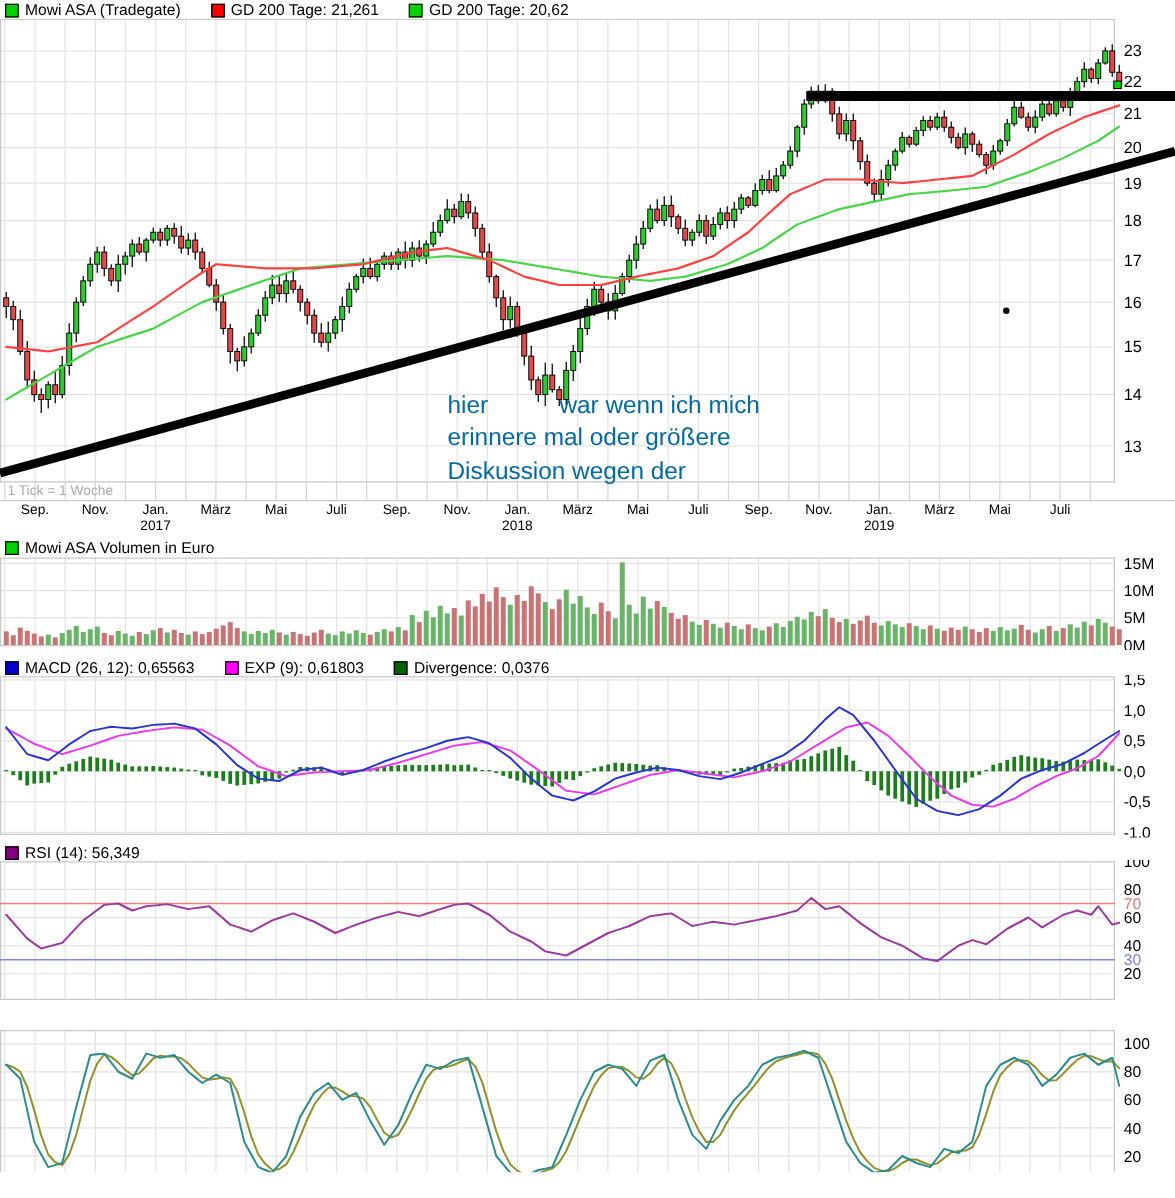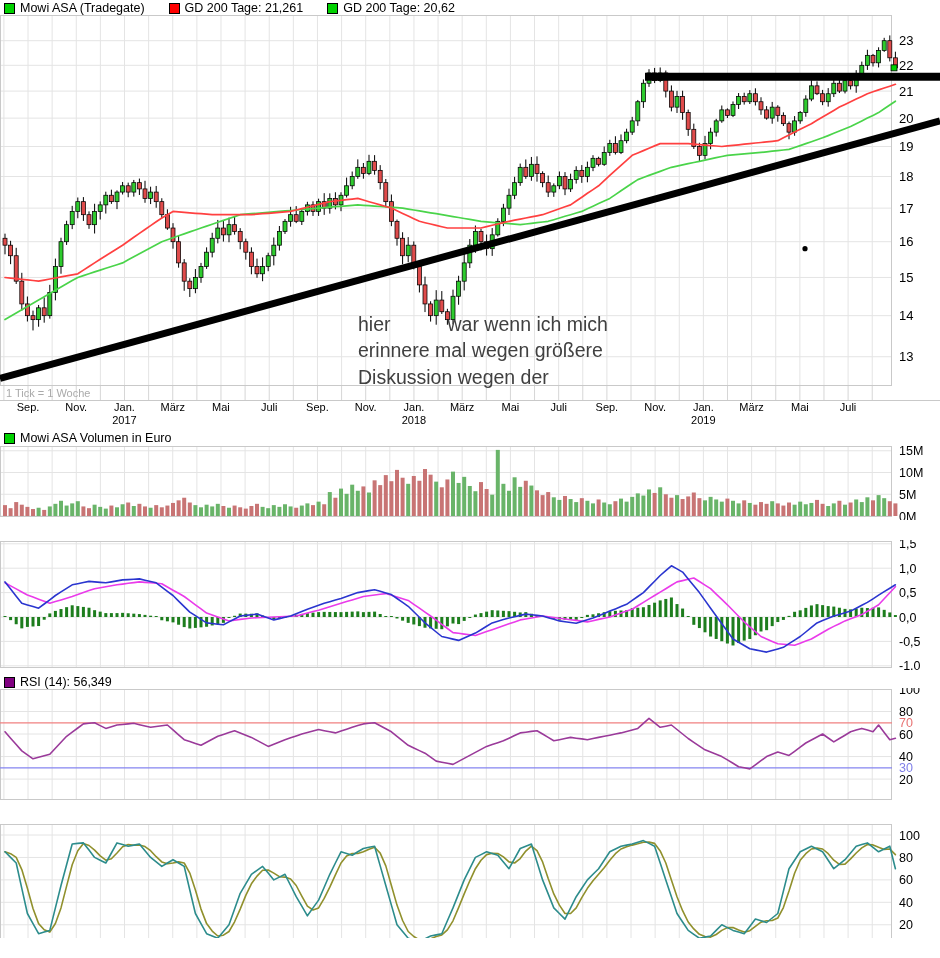--- a/index.html
+++ b/index.html
@@ -4,21 +4,21 @@
 <style>
   html,body{margin:0;padding:0;background:#fff;}
   body{font-family:"Liberation Sans",sans-serif;}
   #app{position:relative;width:940px;height:938px;background:#fff;overflow:hidden;}
   svg{position:absolute;left:0;display:block;}
   svg text{font-family:"Liberation Sans",sans-serif;}
   .legend{position:absolute;left:4px;display:flex;align-items:center;gap:24px;font-size:12.5px;color:#000;white-space:nowrap;}
   .legend .item{display:flex;align-items:center;gap:5px;}
   .legend .sq{width:9px;height:9px;border:1px solid #000;display:inline-block;}
   .tick-note{position:absolute;left:6px;top:387px;font-size:11px;color:#aaa;}
-  .annotation{position:absolute;left:358px;top:311px;font-size:19.5px;line-height:26.3px;color:#404040;pointer-events:none;}
+  .annotation{position:absolute;left:358px;top:311px;font-size:19.5px;line-height:26.3px;color:#0369a1;pointer-events:none;}
   .annotation .gap{margin-left:57px;}
 </style>
 </head>
 <body>
 
 <div id="app">
 
   <div class="legend" id="leg-0" style="top:1px">
       <span class="item">
         <span class="sq" style="background: rgb(0, 210, 0);"></span>
@@ -482,21 +482,21 @@
       <text x="899" y="246.21335295454116" font-size="13" fill="#000" text-anchor="start">16</text>
       <text x="899" y="281.96123981264185" font-size="13" fill="#000" text-anchor="start">15</text>
       <text x="899" y="320.1763913292642" font-size="13" fill="#000" text-anchor="start">14</text>
       <text x="899" y="361.22479710521077" font-size="13" fill="#000" text-anchor="start">13</text>
     </svg>
 
   <div class="tick-note">1 Tick = 1 Woche</div>
 
   <div class="annotation">
     <div><span>hier</span><span class="gap">war wenn ich mich</span></div>
-    <div>erinnere mal wegen größere</div>
+    <div>erinnere mal oder größere</div>
     <div>Diskussion wegen der</div>
   </div>
 
   <div class="legend" id="leg-1" style="top:431px">
       <span class="item">
         <span class="sq" style="background: rgb(0, 210, 0);"></span>
         <span>Mowi ASA Volumen in Euro</span>
       </span>
     </div>
   <svg id="sv-volume" style="top:444px" width="940" height="76" viewBox="0 444 940 76">
@@ -705,20 +705,34 @@
         <rect x="882.1999999999999" y="498.165" width="4" height="17.83499999999998" fill="#69b469"></rect>
         <rect x="887.8" y="501.21" width="4" height="14.79000000000002" fill="#c87474"></rect>
         <rect x="893.4" y="503.385" width="4" height="12.615000000000009" fill="#c87474"></rect>
       </g>
       <text x="899" y="455.25" font-size="12.5" fill="#000" text-anchor="start">15M</text>
       <text x="899" y="477" font-size="12.5" fill="#000" text-anchor="start">10M</text>
       <text x="899" y="498.75" font-size="12.5" fill="#000" text-anchor="start">5M</text>
       <text x="899" y="520.5" font-size="12.5" fill="#000" text-anchor="start">0M</text>
     </svg>
 
+  <div class="legend" id="leg-2" style="top:527px">
+      <span class="item">
+        <span class="sq" style="background: rgb(0, 0, 205);"></span>
+        <span>MACD (26, 12): 0,65563</span>
+      </span>
+      <span class="item">
+        <span class="sq" style="background: rgb(255, 0, 255);"></span>
+        <span>EXP (9): 0,61803</span>
+      </span>
+      <span class="item">
+        <span class="sq" style="background: rgb(0, 100, 0);"></span>
+        <span>Divergence: 0,0376</span>
+      </span>
+    </div>
   <svg id="sv-macd" style="top:540px" width="940" height="130" viewBox="0 540 940 130">
       <g>
         <line x1="3.9" y1="541" x2="3.9" y2="668" stroke="#e4e4e4" stroke-width="1"></line>
         <line x1="28.02" y1="541" x2="28.02" y2="668" stroke="#e4e4e4" stroke-width="1"></line>
         <line x1="52.14" y1="541" x2="52.14" y2="668" stroke="#e4e4e4" stroke-width="1"></line>
         <line x1="76.26" y1="541" x2="76.26" y2="668" stroke="#e4e4e4" stroke-width="1"></line>
         <line x1="100.38000000000001" y1="541" x2="100.38000000000001" y2="668" stroke="#e4e4e4" stroke-width="1"></line>
         <line x1="124.50000000000001" y1="541" x2="124.50000000000001" y2="668" stroke="#e4e4e4" stroke-width="1"></line>
         <line x1="148.62" y1="541" x2="148.62" y2="668" stroke="#e4e4e4" stroke-width="1"></line>
         <line x1="172.74" y1="541" x2="172.74" y2="668" stroke="#e4e4e4" stroke-width="1"></line>

